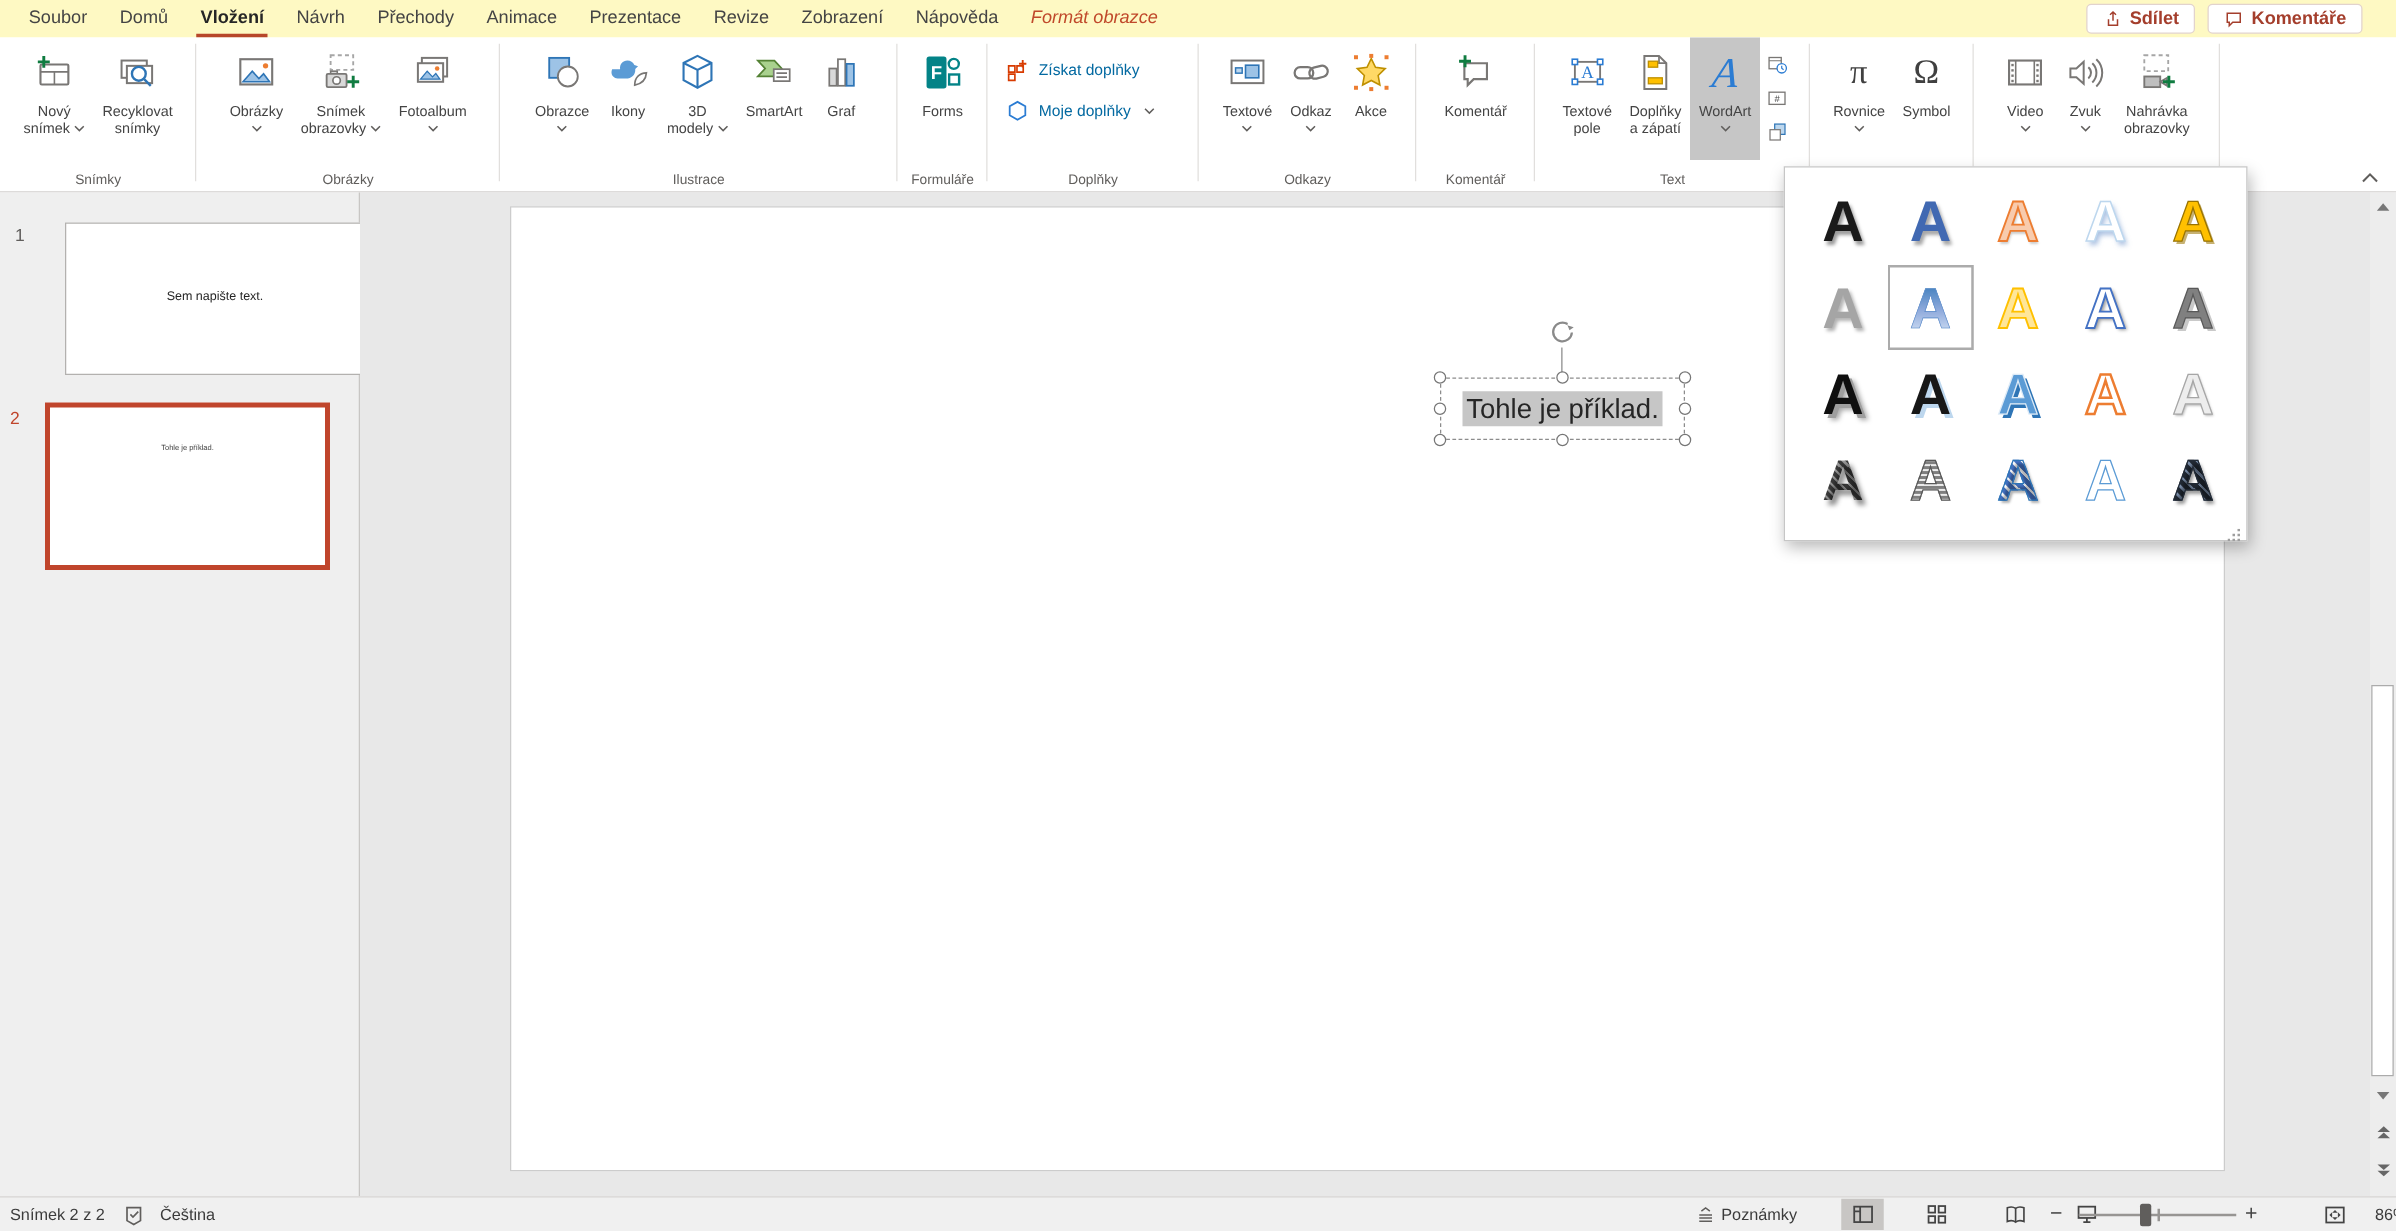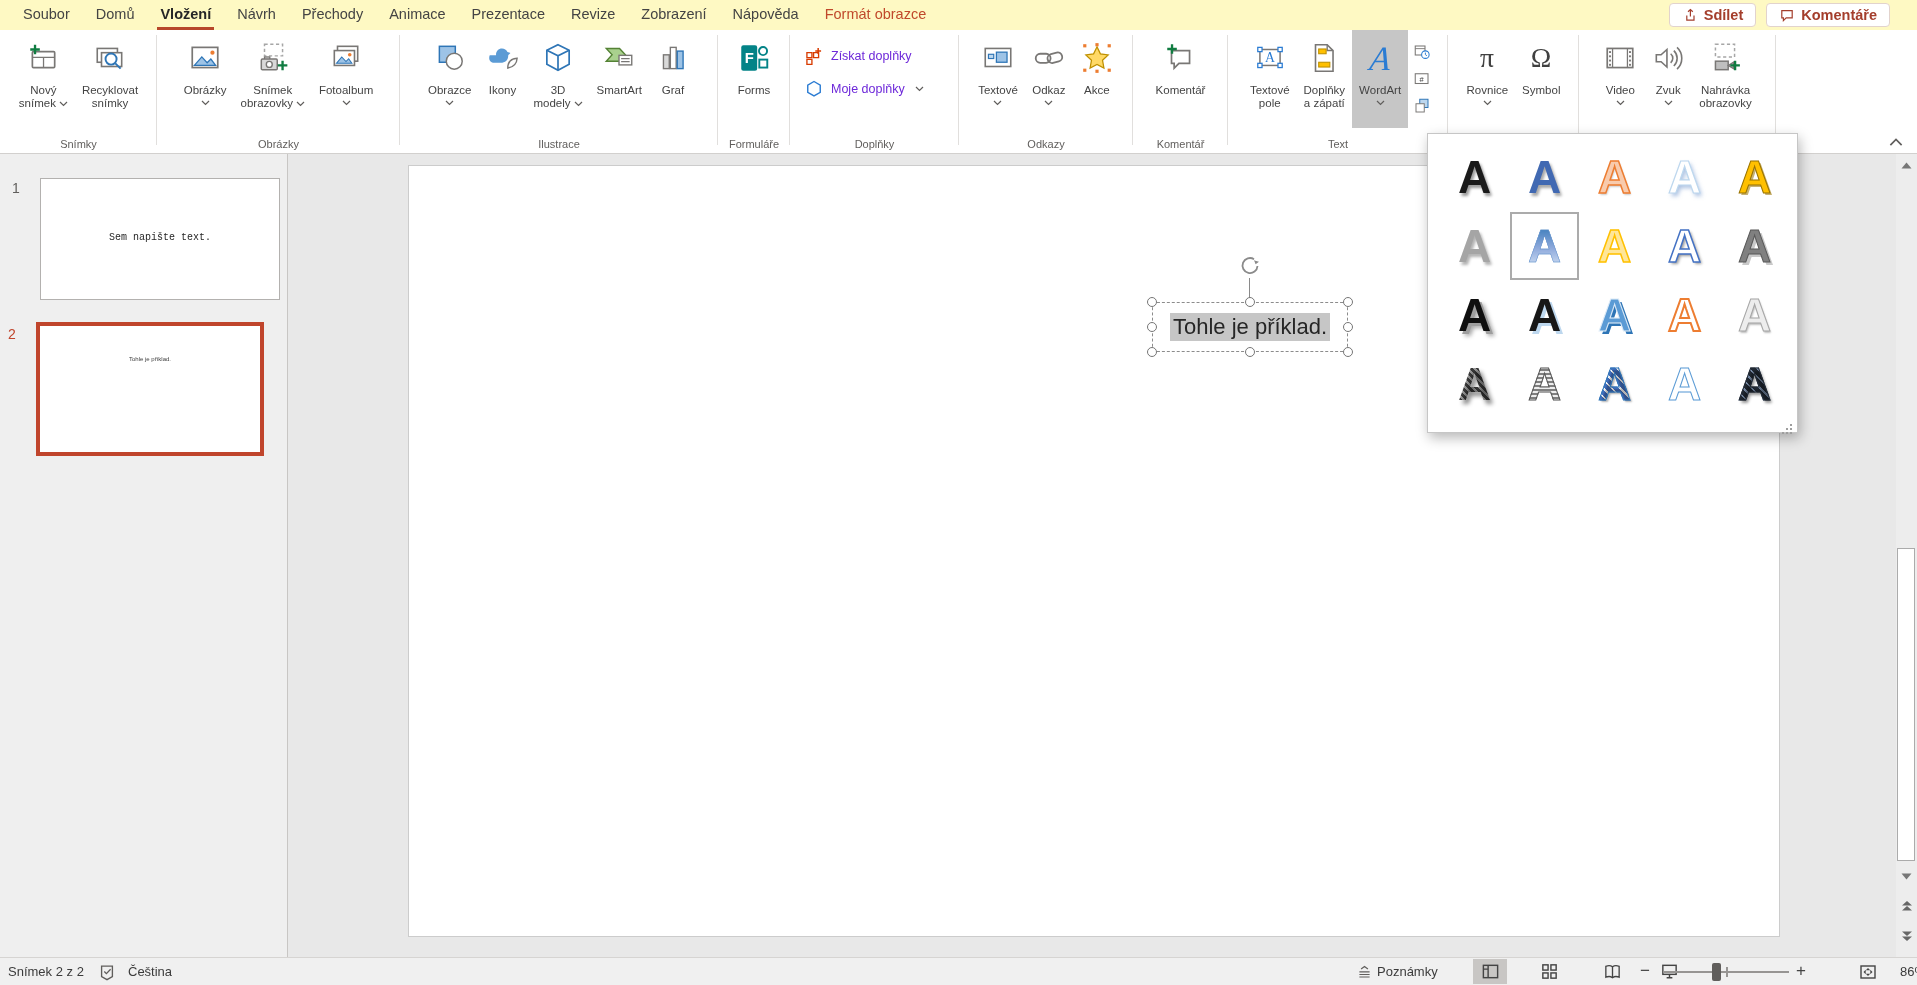--- a/index.html
+++ b/index.html
@@ -7,21 +7,21 @@
     font-family:"Liberation Sans", sans-serif; }
   #app { position:relative; width:1917px; height:985px; background:#fff; }
   button { background:none; border:none; font-family:inherit; }
 
   
   #menubar { position:absolute; left:0; top:0; width:100%; height:30px; background:#fef9c3; }
   #menu-tabs { position:absolute; left:10px; top:0; height:30px; display:flex; }
   .mtab { position:relative; padding:0 13px; line-height:29px; font-size:14.5px; color:#444; white-space:nowrap; }
   .mtab.active { color:#262626; font-weight:bold; }
   .mtab.active::after { content:""; position:absolute; left:10px; right:10px; bottom:0; height:3px; background:#B7472A; }
-  .mtab.contextual { color:#C0492B; }
+  .mtab.contextual { color:#C0492B;font-style:italic; }
   #topright { position:absolute; right:27px; top:3px; display:flex; gap:10px;padding-left:18px; }
   .tr-btn { display:flex; align-items:center; gap:6px; height:24px; padding:0 12px;
     border:1px solid #E2D3CD; border-radius:4px; background:#fff; color:#A43E2C;
     font-size:14.5px; font-weight:bold; }
   .tr-btn svg { width:16px; height:16px; }
 
   
   #ribbon { position:absolute; left:0; top:30px; width:100%; height:124px; background:#fff;
     border-bottom:1px solid #D2D0CE; }
   #ribbon-groups { display:flex; height:124px; }
@@ -34,36 +34,36 @@
     min-width:46px; height:98px; }
   .rbtn.active { background:#C6C6C6; }
   .ric { width:34px; height:34px; display:flex; align-items:center; justify-content:center; }
   .ric svg, .sic svg, .mic svg { width:100%; height:100%; display:block; }
   .rlbl { margin-top:9px; font-size:11.5px; line-height:13px; color:#444; text-align:center; white-space:nowrap; }
   .chev { display:inline-block; width:9px; height:6px; }
   .chev svg { display:block; }
   .chev.below { margin-top:3px; }
   .chev.inline { margin-left:3px; }
   .gstack { display:flex; flex-direction:column; align-items:flex-start; gap:13px; padding:16px 0 0 14px; height:98px; }
-  .sbtn { display:flex; align-items:center; gap:7px; font-size:12.5px; color:#6d28d9; white-space:nowrap; }
+  .sbtn { display:flex; align-items:center; gap:7px; font-size:12.5px; color:#0369a1; white-space:nowrap; }
   .sic { width:20px; height:20px; }
   .minicol { display:flex; flex-direction:column; gap:5px; padding-top:11px; margin-left:3px; }
   .mbtn { width:22px; height:22px; display:flex; align-items:center; justify-content:center; }
   .mic { width:18px; height:18px; }
   #collapse-ribbon { position:absolute; right:12px; bottom:4px; width:18px; height:14px; }
 
   
   #leftpanel { position:absolute; left:0; top:154px; width:288px; height:803px;
     background:#EFEFEF; border-right:1px solid #C8C6C4; }
   .thumb-num { position:absolute; font-size:14px; color:#605E5C; }
   .thumb-num.red { color:#C0452C; }
   #num1 { left:12px; top:26px; }
   #num2 { left:8px; top:172px; }
   .thumb { position:absolute; background:#fff; }
-  .thumb.t1 { left:40px; top:24px; width:240px; height:122px; border:1px solid #B3B1AF;font-family:Liberation Mono, monospace; }
+  .thumb.t1 { left:52px; top:24px; width:240px; height:122px; border:1px solid #B3B1AF; }
   .t1text { position:absolute; top:44%; left:0; width:100%; text-align:center; font-size:10px; color:#262626; }
   .thumb.t2 { left:36px; top:168px; width:228px; height:134px; border:4px solid #C0452C; }
   .t2text { position:absolute; top:24%; left:0; width:100%; text-align:center; font-size:6px; color:#404040; }
 
   #canvas { position:absolute; left:288px; top:154px; width:1608px; height:803px; background:#E8E8E8; }
   #slide { position:absolute; left:120px; top:11px; width:1372px; height:772px;
     background:#fff; border:1px solid #CCCCCC; }
 
   
   #textbox { position:absolute; left:743px; top:136px; width:196px; height:50px;

